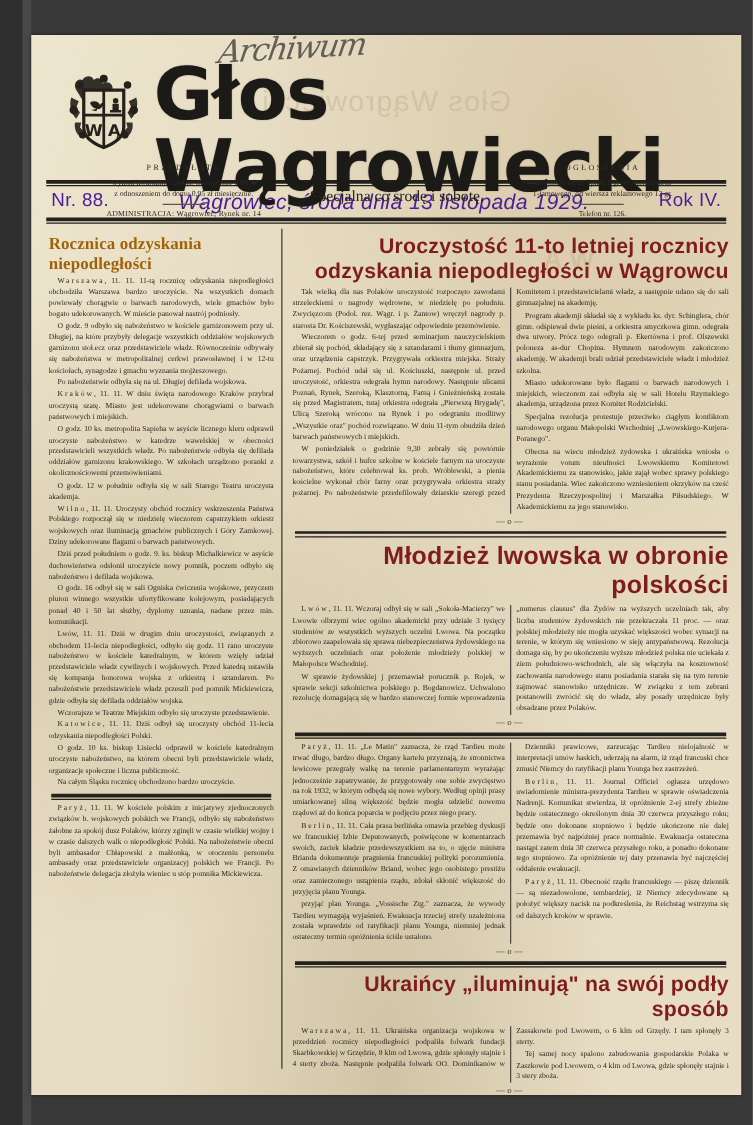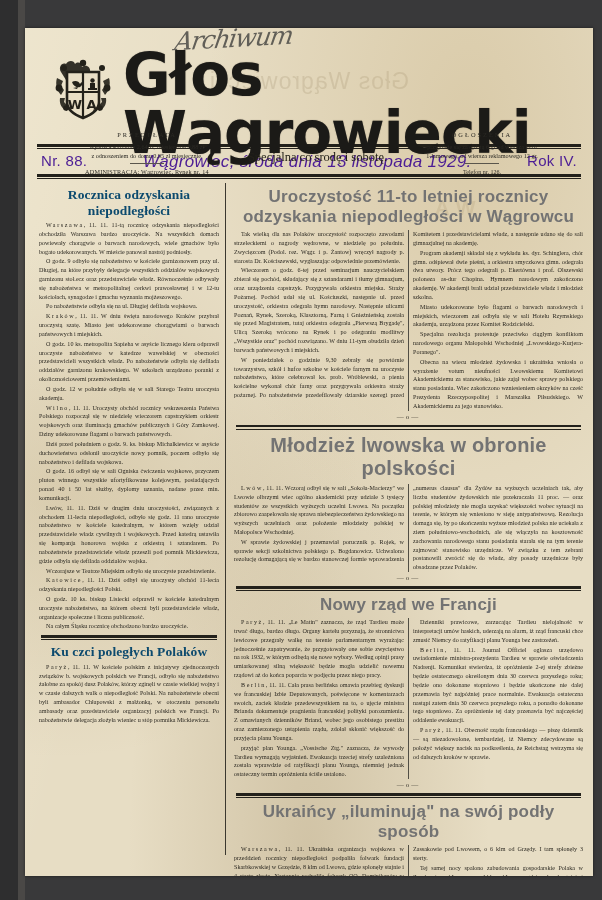--- a/index.html
+++ b/index.html
@@ -88,26 +88,26 @@
   }
   .dateline .mid{font-size:17px;font-style:italic;}
 
   
   .cols{display:flex;margin-top:4px;height:672px;}
   .col-left{width:180px;padding:0 6px 0 4px;border-right:1px solid #3b382f;}
   .col-main{flex:1;padding-left:8px;}
 
   h2.hl{
     font-family:"Liberation Serif", serif;font-weight:bold;
-    font-size:13.5px;line-height:1.15;text-align:center;color:#0c4a6e;
+    font-size:13.5px;line-height:1.15;text-align:left;color:#a16207;
     margin:4px 0 3px;letter-spacing:.1px;
   }
   h2.hl-sans{
     font-family:"Liberation Sans", sans-serif;font-weight:bold;
-    font-size:15.5px;line-height:1.18;text-align:center;color:#737373;
+    font-size:15.5px;line-height:1.18;text-align:right;color:#7f1d1d;
     margin:4px 0 3px;letter-spacing:.2px;
   }
   h2.hl-sans.big{font-size:17px;}
   h2.hl-sans.mid{font-size:20px;}
 
   .body{
     font-family:"Liberation Serif", serif;
     font-size:6.1px;line-height:1.45;text-align:justify;
     color:#2a2720;hyphens:auto;
   }
@@ -227,21 +227,20 @@
               <p>Lwów, 11. 11. Dziś w drugim dniu uroczystości, związanych z obchodem 11-lecia niepodległości, odbyło się godz. 11 rano uroczyste nabożeństwo w kościele katedralnym, w którem wzięły udział przedstawiciele władz cywilnych i wojskowych.  Przed katedrą ustawiła się kompanja honorowa wojska z orkiestrą i sztandarem.  Po nabożeństwie przedstawiciele władz przeszli pod pomnik Mickiewicza, gdzie odbyła się defilada oddziałów wojska.</p>
               <p>Wczorajsze w Teatrze Miejskim odbyło się uroczyste przedstawienie.</p>
               <p><span class="place">Katowice</span>, 11. 11. Dziś odbył się uroczysty obchód 11-lecia odzyskania niepodległości Polski.</p>
               <p>O godz. 10 ks. biskup Lisiecki odprawił w kościele katedralnym uroczyste nabożeństwo, na którem obecni byli przedstawiciele władz, organizacje społeczne i liczna publiczność.</p>
               <p>Na całym Śląsku rocznicę obchodzono bardzo uroczyście.</p>
             </div>
           </div>
           <div class="band"></div>
           <div class="band-thin"></div>
           <div class="article">
-            <h2 class="hl">Ku czci poległych Polaków</h2>
             <div class="body">
               <p><span class="place">Paryż</span>, 11. 11.  W kościele polskim z inicjatywy zjednoczonych związków b. wojskowych polskich we Francji, odbyło się nabożeństwo żałobne za spokój dusz Polaków, którzy zginęli w czasie wielkiej wojny i w czasie dalszych walk o niepodległość Polski.  Na nabożeństwie obecni byli ambasador Chłapowski z małżonką, w otoczeniu personelu ambasady oraz przedstawiciele organizacyj polskich we Francji.  Po nabożeństwie delegacja złożyła wieniec u stóp pomnika Mickiewicza.</p>
             </div>
           </div>
         </div>
       <div class="col-main" id="main-column">
           <div class="article">
             <h2 class="hl-sans big">Uroczystość 11-to letniej rocznicy odzyskania niepodległości w Wągrowcu</h2>
             <div class="body twocol">
               <p>Tak wielką dla nas Polaków uroczystość rozpoczęto zawodami strzeleckiemi o nagrody wędrowne, w niedzielę po południu.  Zwycięzcom (Podol. rez. Wągr. i p. Żantow) wręczył nagrody p. starosta Dr. Kościszewski, wygłaszając odpowiednie przemówienie.</p>
@@ -260,21 +259,20 @@
             <h2 class="hl-sans mid">Młodzież lwowska w obronie polskości</h2>
             <div class="body twocol">
               <p><span class="place">Lwów</span>, 11. 11.  Wczoraj odbył się w sali „Sokoła-Macierzy" we Lwowie olbrzymi wiec ogólno akademicki przy udziale 3 tysięcy studentów ze wszystkich wyższych uczelni Lwowa.  Na początku zbiorowo zaapelowała się sprawa niebezpieczeństwa żydowskiego na wyższych uczelniach oraz położenie młodzieży polskiej w Małopolsce Wschodniej.</p>
               <p>W sprawie żydowskiej j przemawiał porucznik p. Rojek, w sprawie sekcji szkolnictwa polskiego p. Bogdanowicz.  Uchwalono rezolucję domagającą się w bardzo stanowczej formie wprowadzenia „numerus clausus" dla Żydów na wyższych uczelniach tak, aby liczba studentów żydowskich nie przekraczała 11 proc. — oraz polskiej młodzieży nie mogła uzyskać większości wobec sytuacji na terenie, w którym się wniesiono w sieję antypaństwową.  Rezolucja domaga się, by po ukończeniu wyższe młodzież polska nie uciekała z ziem południowo-wschodnich, ale się włączyła na kosztowność zachowania narodowego stanu posiadania starała się na tym terenie zajmować stanowisko urzędnicze.  W związku z tem zebrani postanowili zwrócić się do władz, aby posady urzędnicze były obsadzane przez Polaków.</p>
             </div>
           </div>
           <div class="sep">—o—</div>
           <div class="band"></div>
           <div class="band-thin"></div>
           <div class="article">
-            <h2 class="hl-sans big">Nowy rząd we Francji</h2>
             <div class="body twocol">
               <p><span class="place">Paryż</span>, 11. 11.  „Le Matin" zaznacza, że rząd Tardieu może trwać długo, bardzo długo.  Organy kartelu przyznają, że stronnictwa lewicowe przegrały walkę na terenie parlamentarnym wyrażając jednocześnie zapatrywanie, że przygotowały one sobie zwycięstwo na rok 1932, w którym odbędą się nowe wybory.  Według opinji prasy umiarkowanej silną większość będzie mogła udzielić nowemu rządowi aż do końca poparcia w podjęciu przez niego pracy.</p>
               <p><span class="place">Berlin</span>, 11. 11.  Cała prasa berlińska omawia przebieg dyskusji we francuskiej Izbie Deputowanych, poświęcone w komentarzach swoich, zaciek kładzie przedewszystkiem na to, o ujęcie ministra Brianda dokumentuje pragnienia francuskiej polityki porozumienia.  Z omawianych dzienników Briand, wobec jego osobistego prestiżu oraz zamierzonego ustąpienia rządu, zdołał skłonić większość do przyjęcia planu Younga.</p>
               <p>przyjąć plan Younga.  „Vossische Ztg." zaznacza, że wywody Tardieu wymagają wyjaśnień.  Ewakuacja trzeciej strefy uzależniona została wprawdzie od ratyfikacji planu Younga, niemniej jednak ostateczny termin opróżnienia ściśle ustalono.</p>
               <p>Dzienniki prawicowe, zarzucając Tardieu nielojalność w interpretacji umów haskich, uderzają na alarm, iż rząd francuski chce zmusić Niemcy do ratyfikacji planu Younga bez zastrzeżeń.</p>
               <p><span class="place">Berlin</span>, 11. 11.  Journal Officiel ogłasza urzędowo uwiadomienie ministra-prezydenta Tardieu w sprawie oświadczenia Nadrenji.  Komunikat stwierdza, iż opróżnienie 2-ej strefy zbieżne będzie ostatecznego określonym dnia 30 czerwca przyszłego roku; będzie ono dokonane stopniowo i będzie ukończone nie dalej przemawia być najpóźniej prace normalnie.  Ewakuacja ostateczna nastąpi zatem dnia 30 czerwca przyszłego roku, a ponadto dokonane tego stopniowo.  Za opróżnienie tej daty przenawia być najczęściej oddalenie ewakuacji.</p>
               <p><span class="place">Paryż</span>, 11. 11.  Obecność rządu francuskiego — piszę dziennik — są niezadowolone, tembardziej, iż Niemcy zdecydowane są położyć większy nacisk na podkreślenia, że Reichstag wstrzyma się od dalszych kroków w sprawie.</p>
             </div>
           </div>
           <div class="sep">—o—</div>

